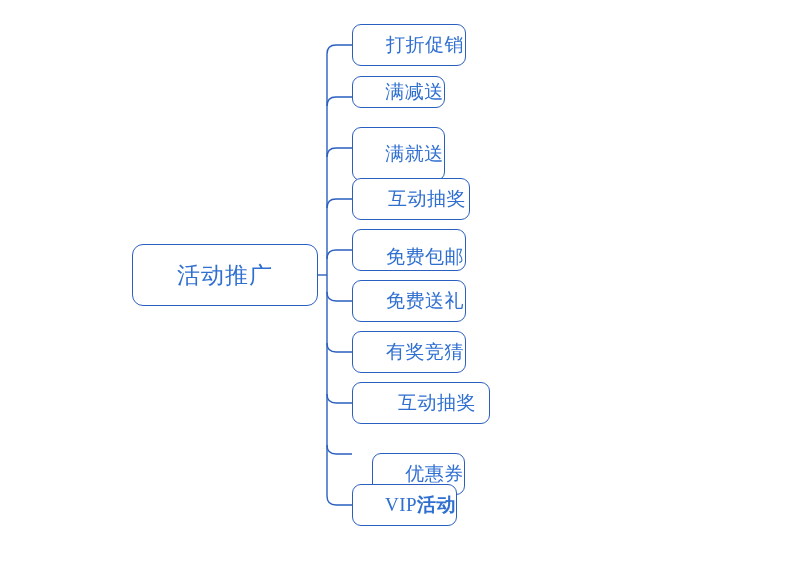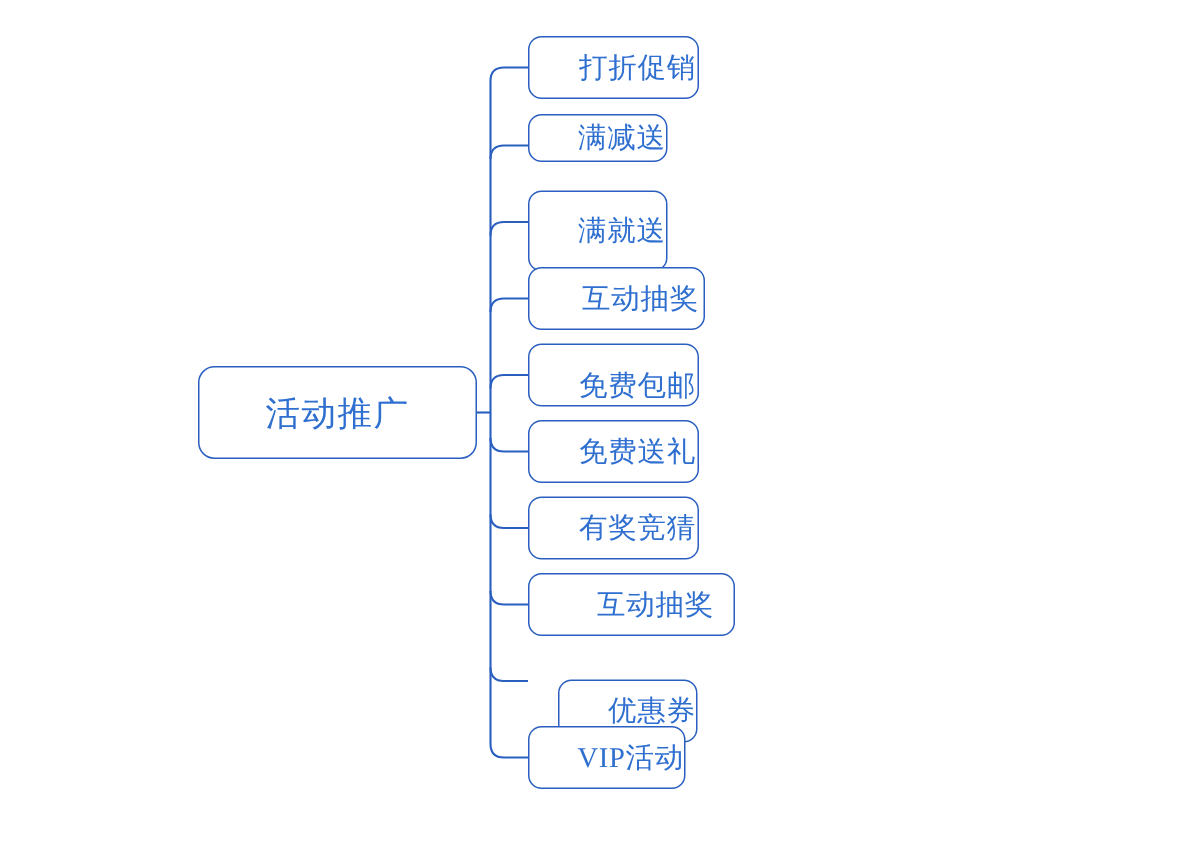--- a/index.html
+++ b/index.html
@@ -45,20 +45,21 @@
   .node.child {
     font-size: 19px;
     letter-spacing: 0.5px;
     padding-left: 32px;
   }
   .node.child.serif-lead {
     font-family: "Liberation Serif", "DejaVu Serif", serif;
   }
   .node.child.serif-lead .cjk {
     font-family: "Liberation Sans", "DejaVu Sans", sans-serif;
+    font-weight: bold;
   }
 </style>
 </head>
 <body>
 
 <div id="mindmap">
 
   <svg id="connectors" viewBox="0 0 797 568" xmlns="http://www.w3.org/2000/svg">
       <path d="M 318 275 L 327 275" fill="none" stroke="#2a5fc0" stroke-width="1.4"></path>
       <path d="M 327 54 L 327 496" fill="none" stroke="#2a5fc0" stroke-width="1.4"></path>

